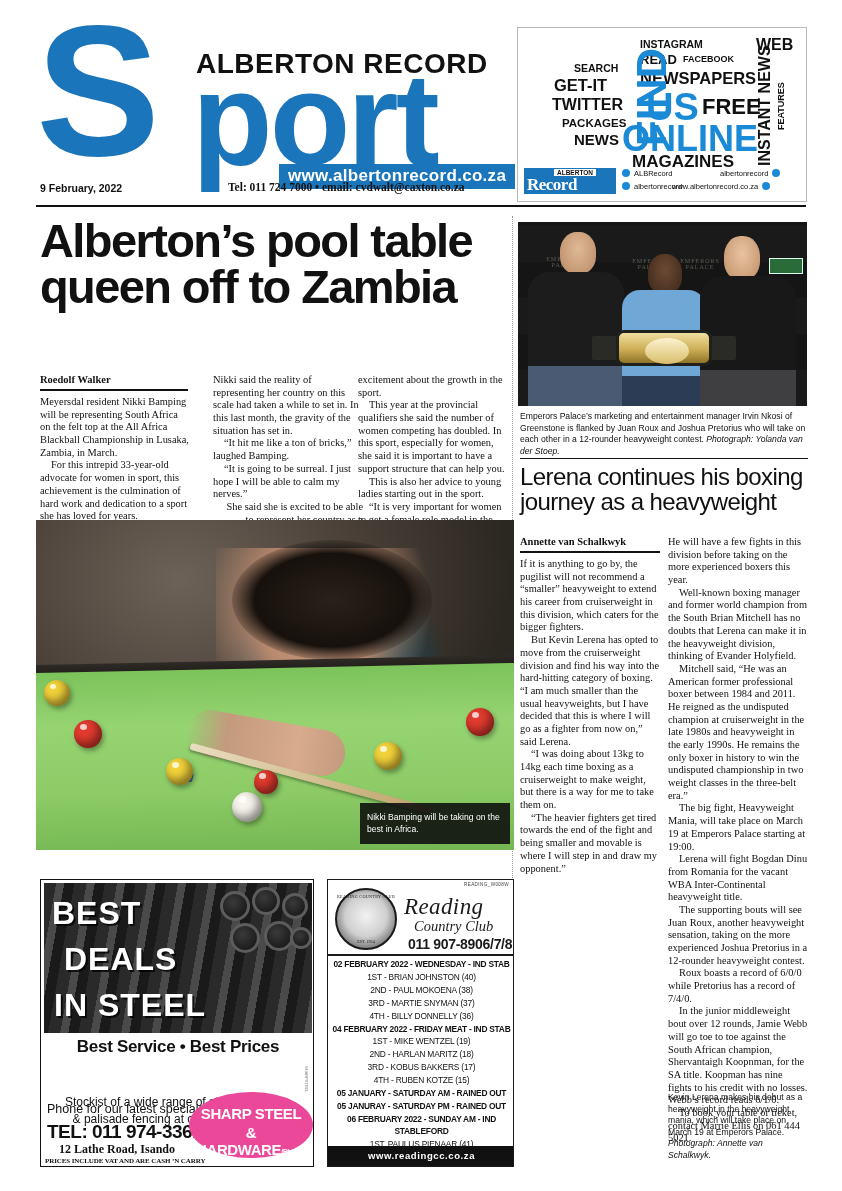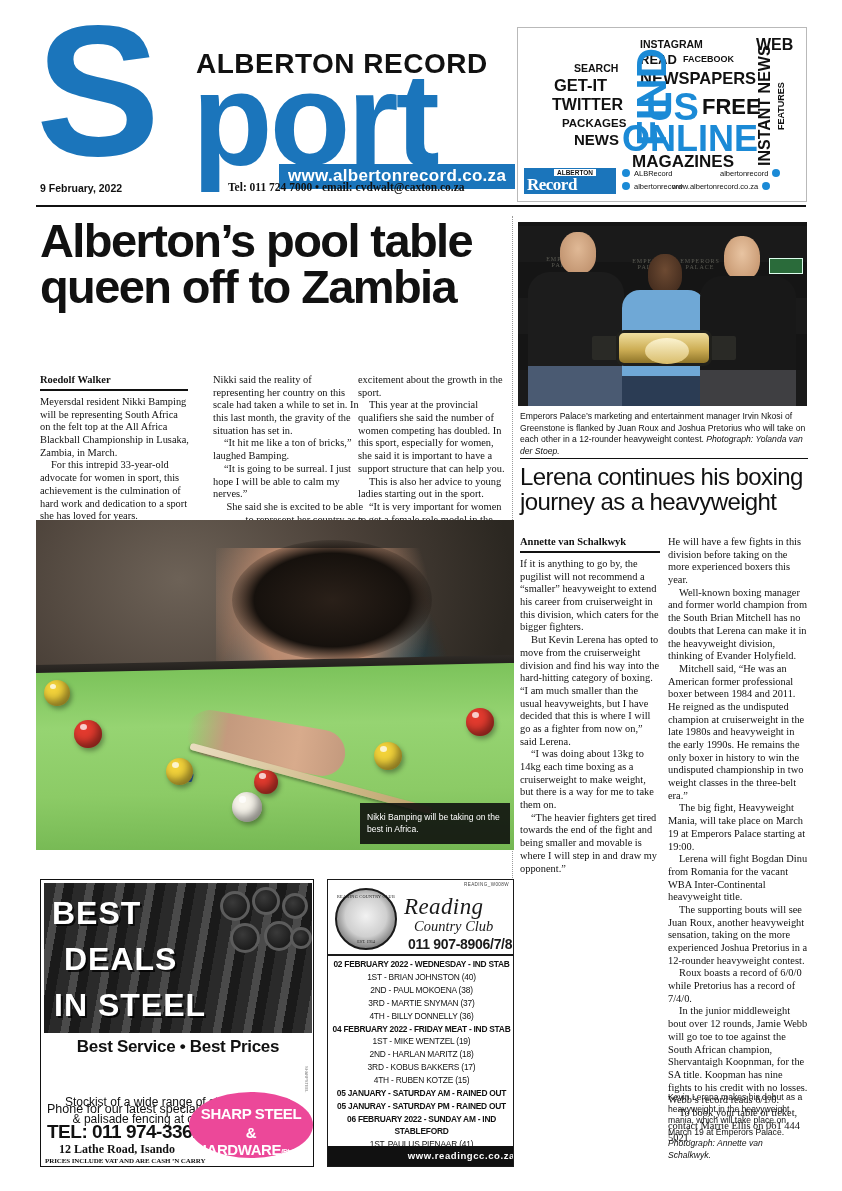--- a/index.html
+++ b/index.html
@@ -232,21 +232,21 @@
   .rcc-hdr {
     font-family:"Liberation Sans", sans-serif; font-weight:bold;
     font-size:8.4px; color:#111; line-height:1.5; letter-spacing:-0.25px;
   }
   .rcc-item {
     font-family:"Liberation Sans", sans-serif; font-size:8.4px;
     color:#111; line-height:1.55; letter-spacing:-0.2px;
   }
   .rcc-foot {
     position:absolute; left:0; bottom:0; width:187px; height:20px;
-    background:#111; color:#fff; text-align:right;
+    background:#111; color:#fff; text-align:center;
     font-family:"Liberation Sans", sans-serif; font-weight:bold; font-size:9.5px;
     line-height:20px; letter-spacing:0.6px;
   }
 
   
   .steel {
     position:absolute; left:40px; top:879px; width:274px; height:288px;
     border:1px solid #111; background:#fff; overflow:hidden;
   }
   .steel-photo {

